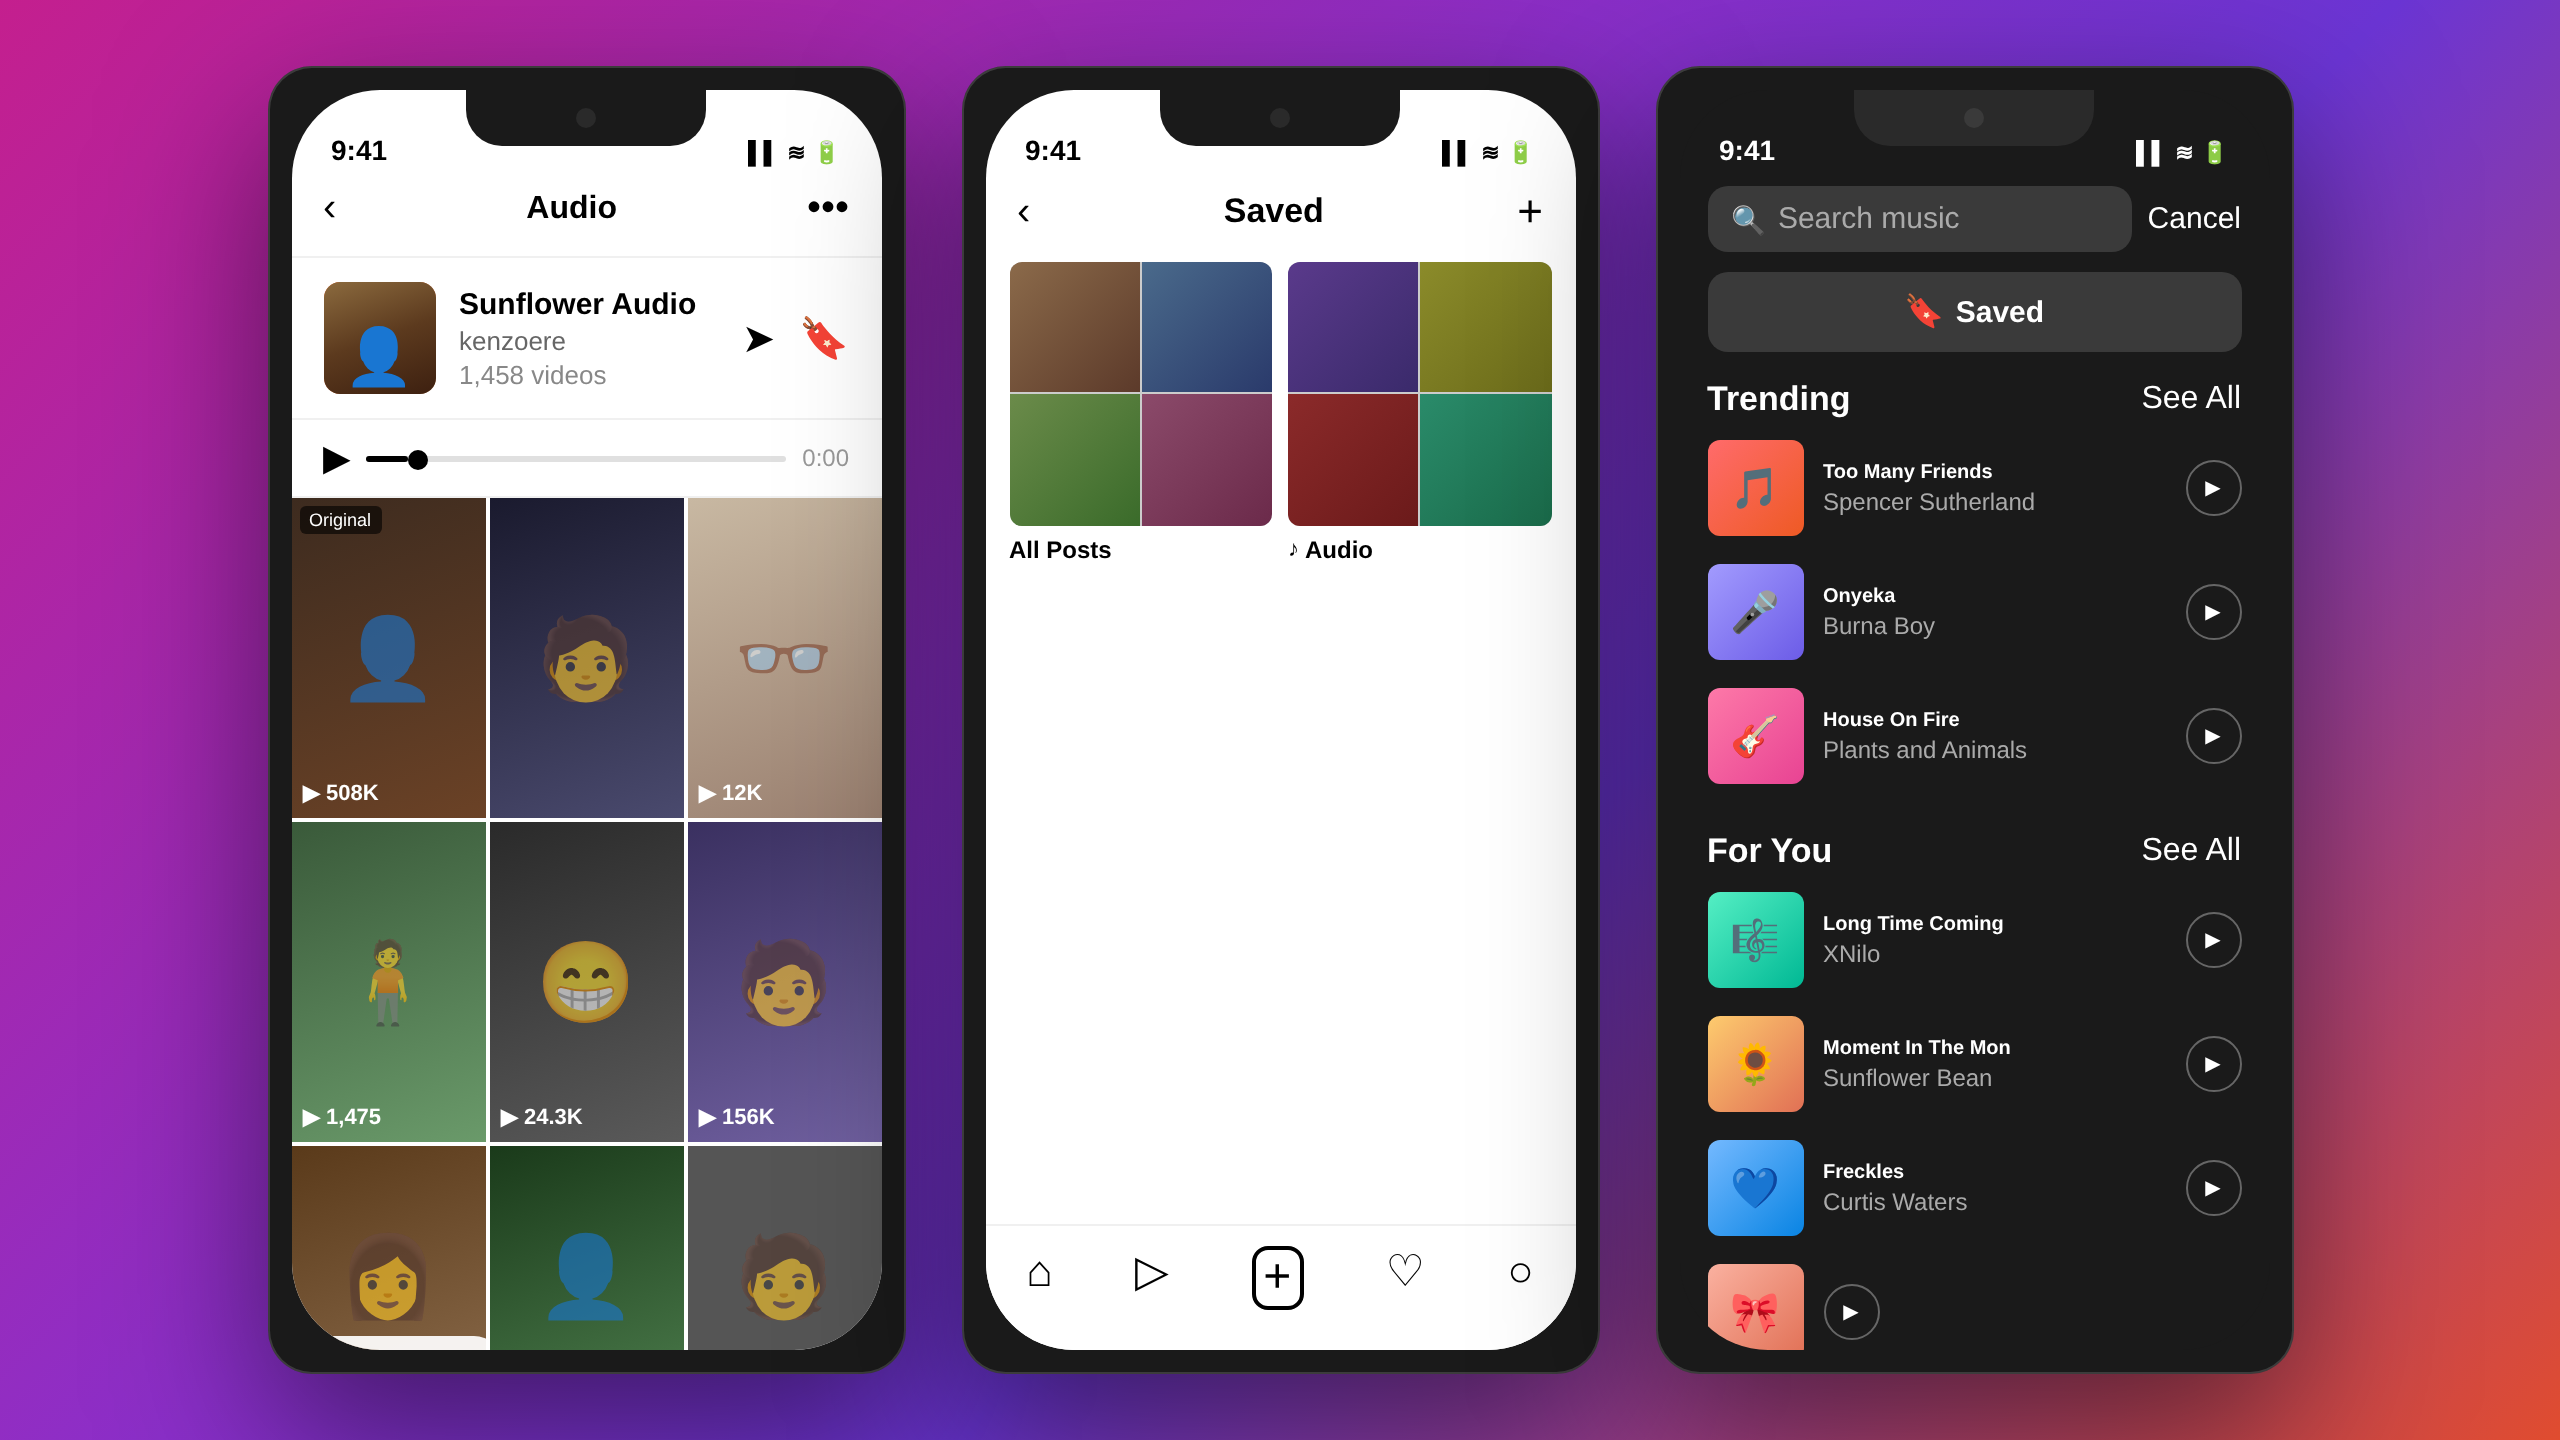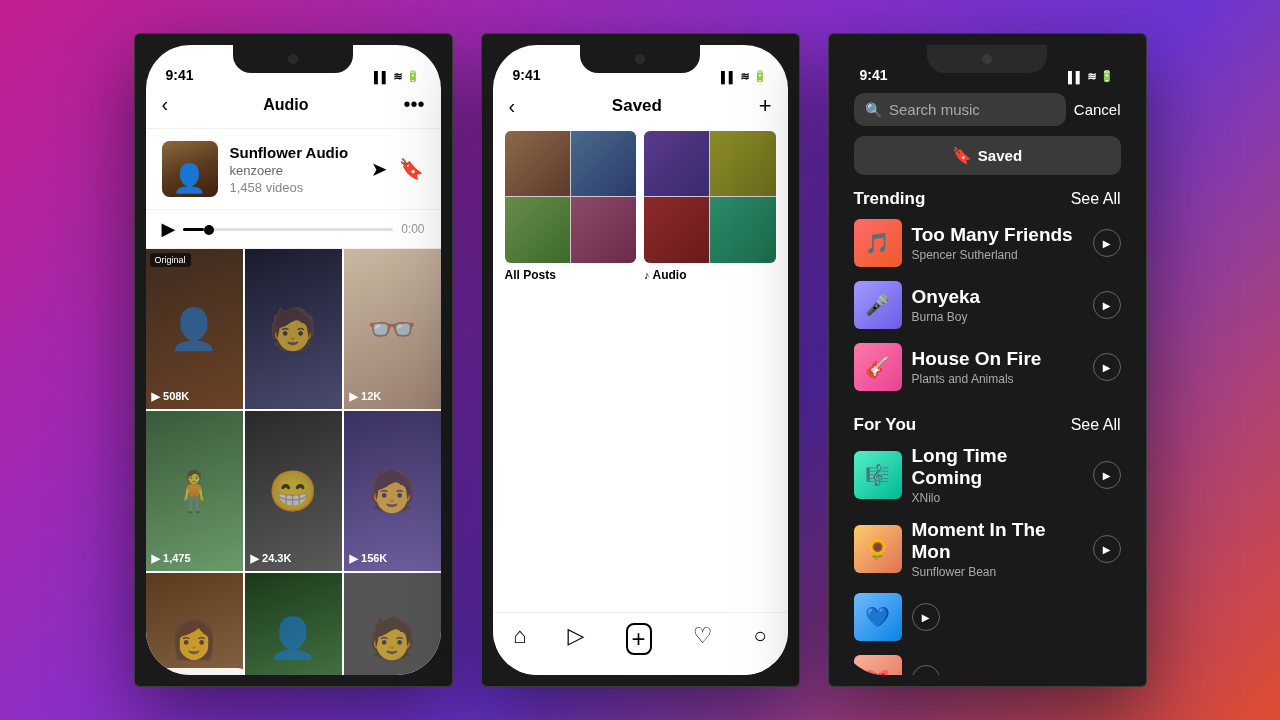--- a/index.html
+++ b/index.html
@@ -11,21 +11,21 @@
       align-items: center;
       justify-content: center;
       gap: 28px;
       font-family: -apple-system, BlinkMacSystemFont, 'Helvetica Neue', Arial, sans-serif;
       overflow: hidden;
     }
 
     
     .phone {
       background: #1a1a1a;
-      border-radius: 6px;
+      border-radius: 22px;
       padding: 12px;
       box-shadow: 0 30px 80px rgba(0,0,0,0.5), inset 0 0 0 1px rgba(255,255,255,0.15);
       position: relative;
     }
     .phone-inner {
       border-radius: 44px;
       overflow: hidden;
       background: #fff;
       position: relative;
     }
@@ -356,21 +356,21 @@
     }
     .mt1 { background: linear-gradient(135deg, #ff6b6b, #ee5a24); }
     .mt2 { background: linear-gradient(135deg, #a29bfe, #6c5ce7); }
     .mt3 { background: linear-gradient(135deg, #fd79a8, #e84393); }
     .mt4 { background: linear-gradient(135deg, #55efc4, #00b894); }
     .mt5 { background: linear-gradient(135deg, #fdcb6e, #e17055); }
     .mt6 { background: linear-gradient(135deg, #74b9ff, #0984e3); }
     .mt7 { background: linear-gradient(135deg, #fab1a0, #e17055); }
 
     .music-info { flex: 1; }
-    .music-name { color: #fff; font-size: 19px; font-weight: 600; }
+    .music-name { color: #fff; font-size: 10px; font-weight: 600; }
     .music-artist { color: #aaa; font-size: 12px; margin-top: 2px; }
     .play-circle {
       width: 28px; height: 28px;
       border: 1.5px solid #666;
       border-radius: 50%;
       display: flex;
       align-items: center;
       justify-content: center;
       color: #fff;
       font-size: 10px;
@@ -636,20 +636,24 @@
         <div class="music-info">
           <div class="music-name">Moment In The Mon</div>
           <div class="music-artist">Sunflower Bean</div>
         </div>
         <div class="play-circle">▶</div>
       </div>
       <div class="music-item">
         <div class="music-thumb mt6">
           <div class="mt-art">💙</div>
         </div>
+        <div class="music-info">
+          <div class="music-name">Freckles</div>
+          <div class="music-artist">Curtis Waters</div>
+        </div>
         <div class="play-circle">▶</div>
       </div>
       <div class="music-item">
         <div class="music-thumb mt7">
           <div class="mt-art">🎀</div>
         </div>
         <div class="play-circle">▶</div>
       </div>
     </div>
 

